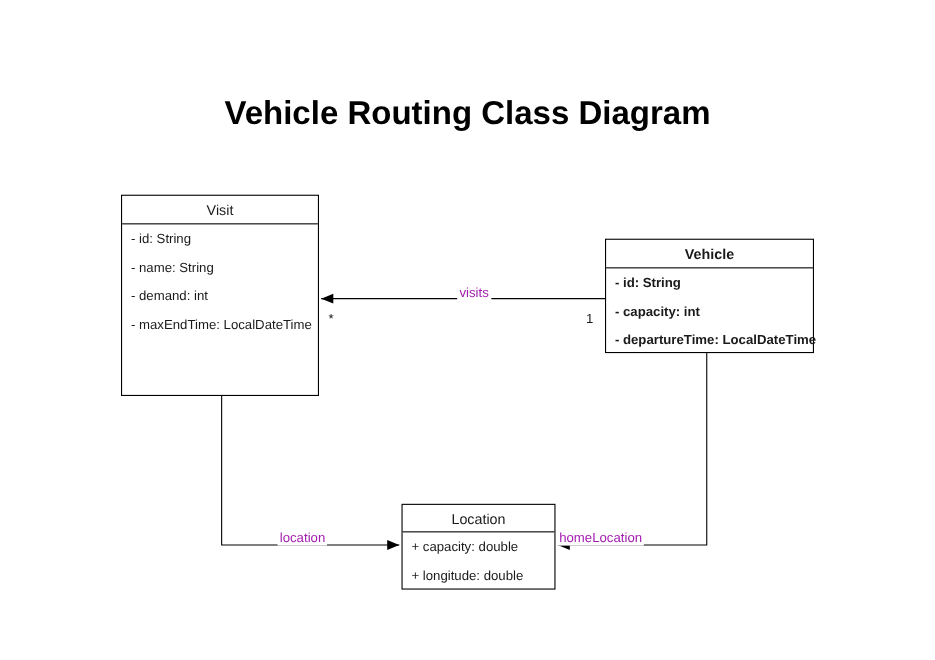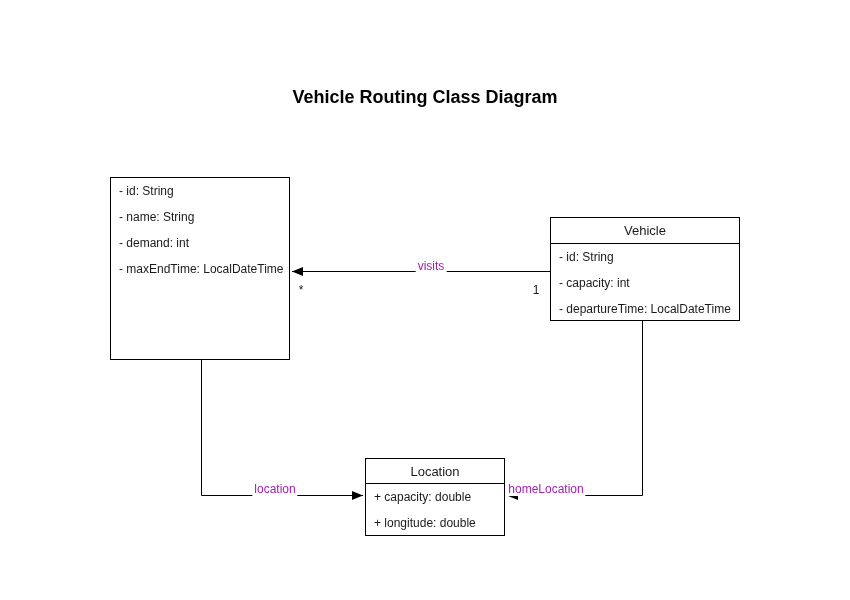--- a/index.html
+++ b/index.html
@@ -13,21 +13,21 @@
     position: relative;
     width: 850px; height: 600px;
     background: #ffffff;
   }
   .diagram-title {
     position: absolute;
     left: 0; top: 87; 
     top: 87px;
     width: 850px;
     text-align: center;
-    font-size: 18px;
+    font-size: 30px;
     font-weight: bold;
     color: #000000;
   }
   .uml-class {
     position: absolute;
     background: #ffffff;
     border: 1px solid #000000;
     color: #1a1a1a;
     font-size: 12px;
   }
@@ -41,21 +41,21 @@
     color: #1a1a1a;
   }
   .uml-class .attr-row {
     height: 26px;
     display: flex;
     align-items: center;
     padding-left: 8px;
     white-space: nowrap;
   }
   #visit-class    { left: 110px; top: 177px; width: 180px; height: 183px; }
-  #vehicle-class  { left: 550px; top: 217px; width: 190px; height: 104px; }
+  #vehicle-class  { left: 550px; top: 217px; width: 190px; height: 104px; font-weight: bold; }
   #location-class { left: 365px; top: 458px; width: 140px; height:  78px; }
 
   #edges-svg {
     position: absolute;
     left: 0; top: 0;
     width: 850px; height: 600px;
     pointer-events: none;
   }
   #edges-svg path { pointer-events: stroke; }
 
@@ -101,20 +101,21 @@
     <path d="M 642.5 321 L 642.5 495.5 L 507 495.5" fill="none" stroke="#000000" stroke-width="1" marker-end="url(#arrow-head)"></path>
   </svg>
 
   <span id="visits-label" class="edge-label">visits</span>
   <span id="visits-mult-target" class="multiplicity">*</span>
   <span id="visits-mult-source" class="multiplicity">1</span>
   <span id="location-label" class="edge-label">location</span>
   <span id="homelocation-label" class="edge-label">homeLocation</span>
 
   <div id="visit-class" class="uml-class">
+    <div class="class-header">Visit</div>
     <div class="attr-row">- id: String</div>
     <div class="attr-row">- name: String</div>
     <div class="attr-row">- demand: int</div>
     <div class="attr-row">- maxEndTime: LocalDateTime</div>
   </div>
 
   <div id="vehicle-class" class="uml-class">
     <div class="class-header">Vehicle</div>
     <div class="attr-row">- id: String</div>
     <div class="attr-row">- capacity: int</div>

